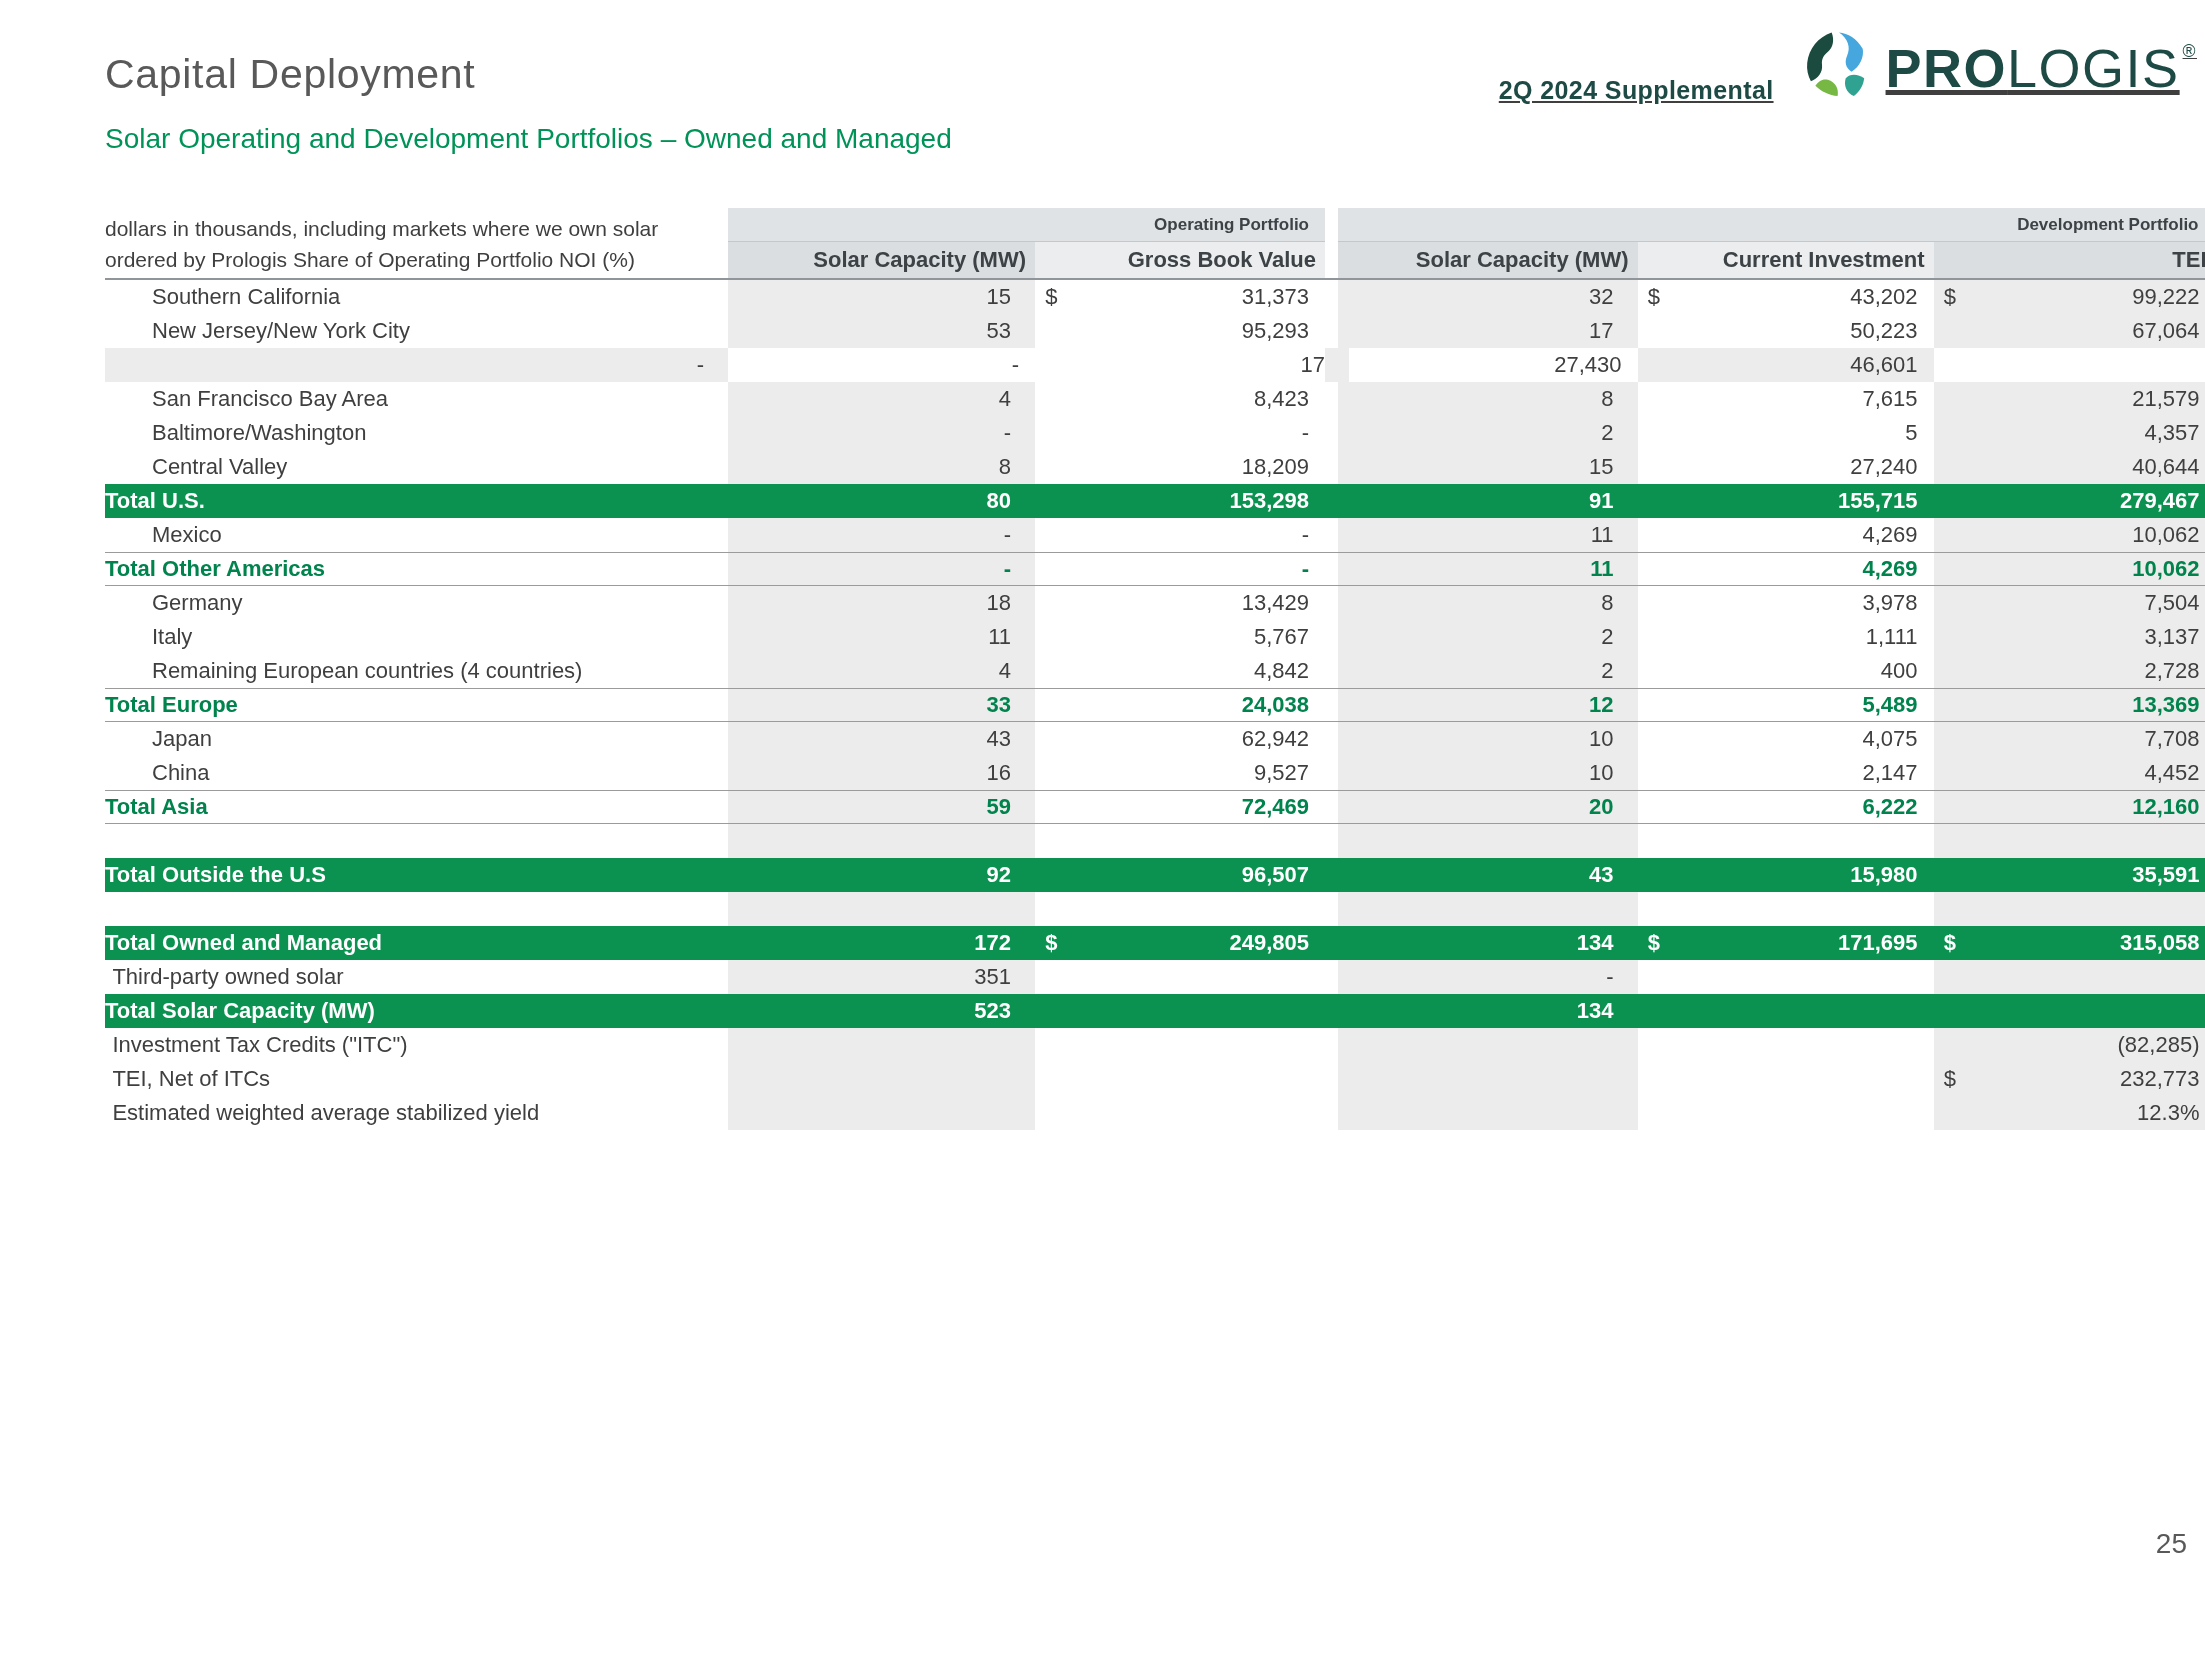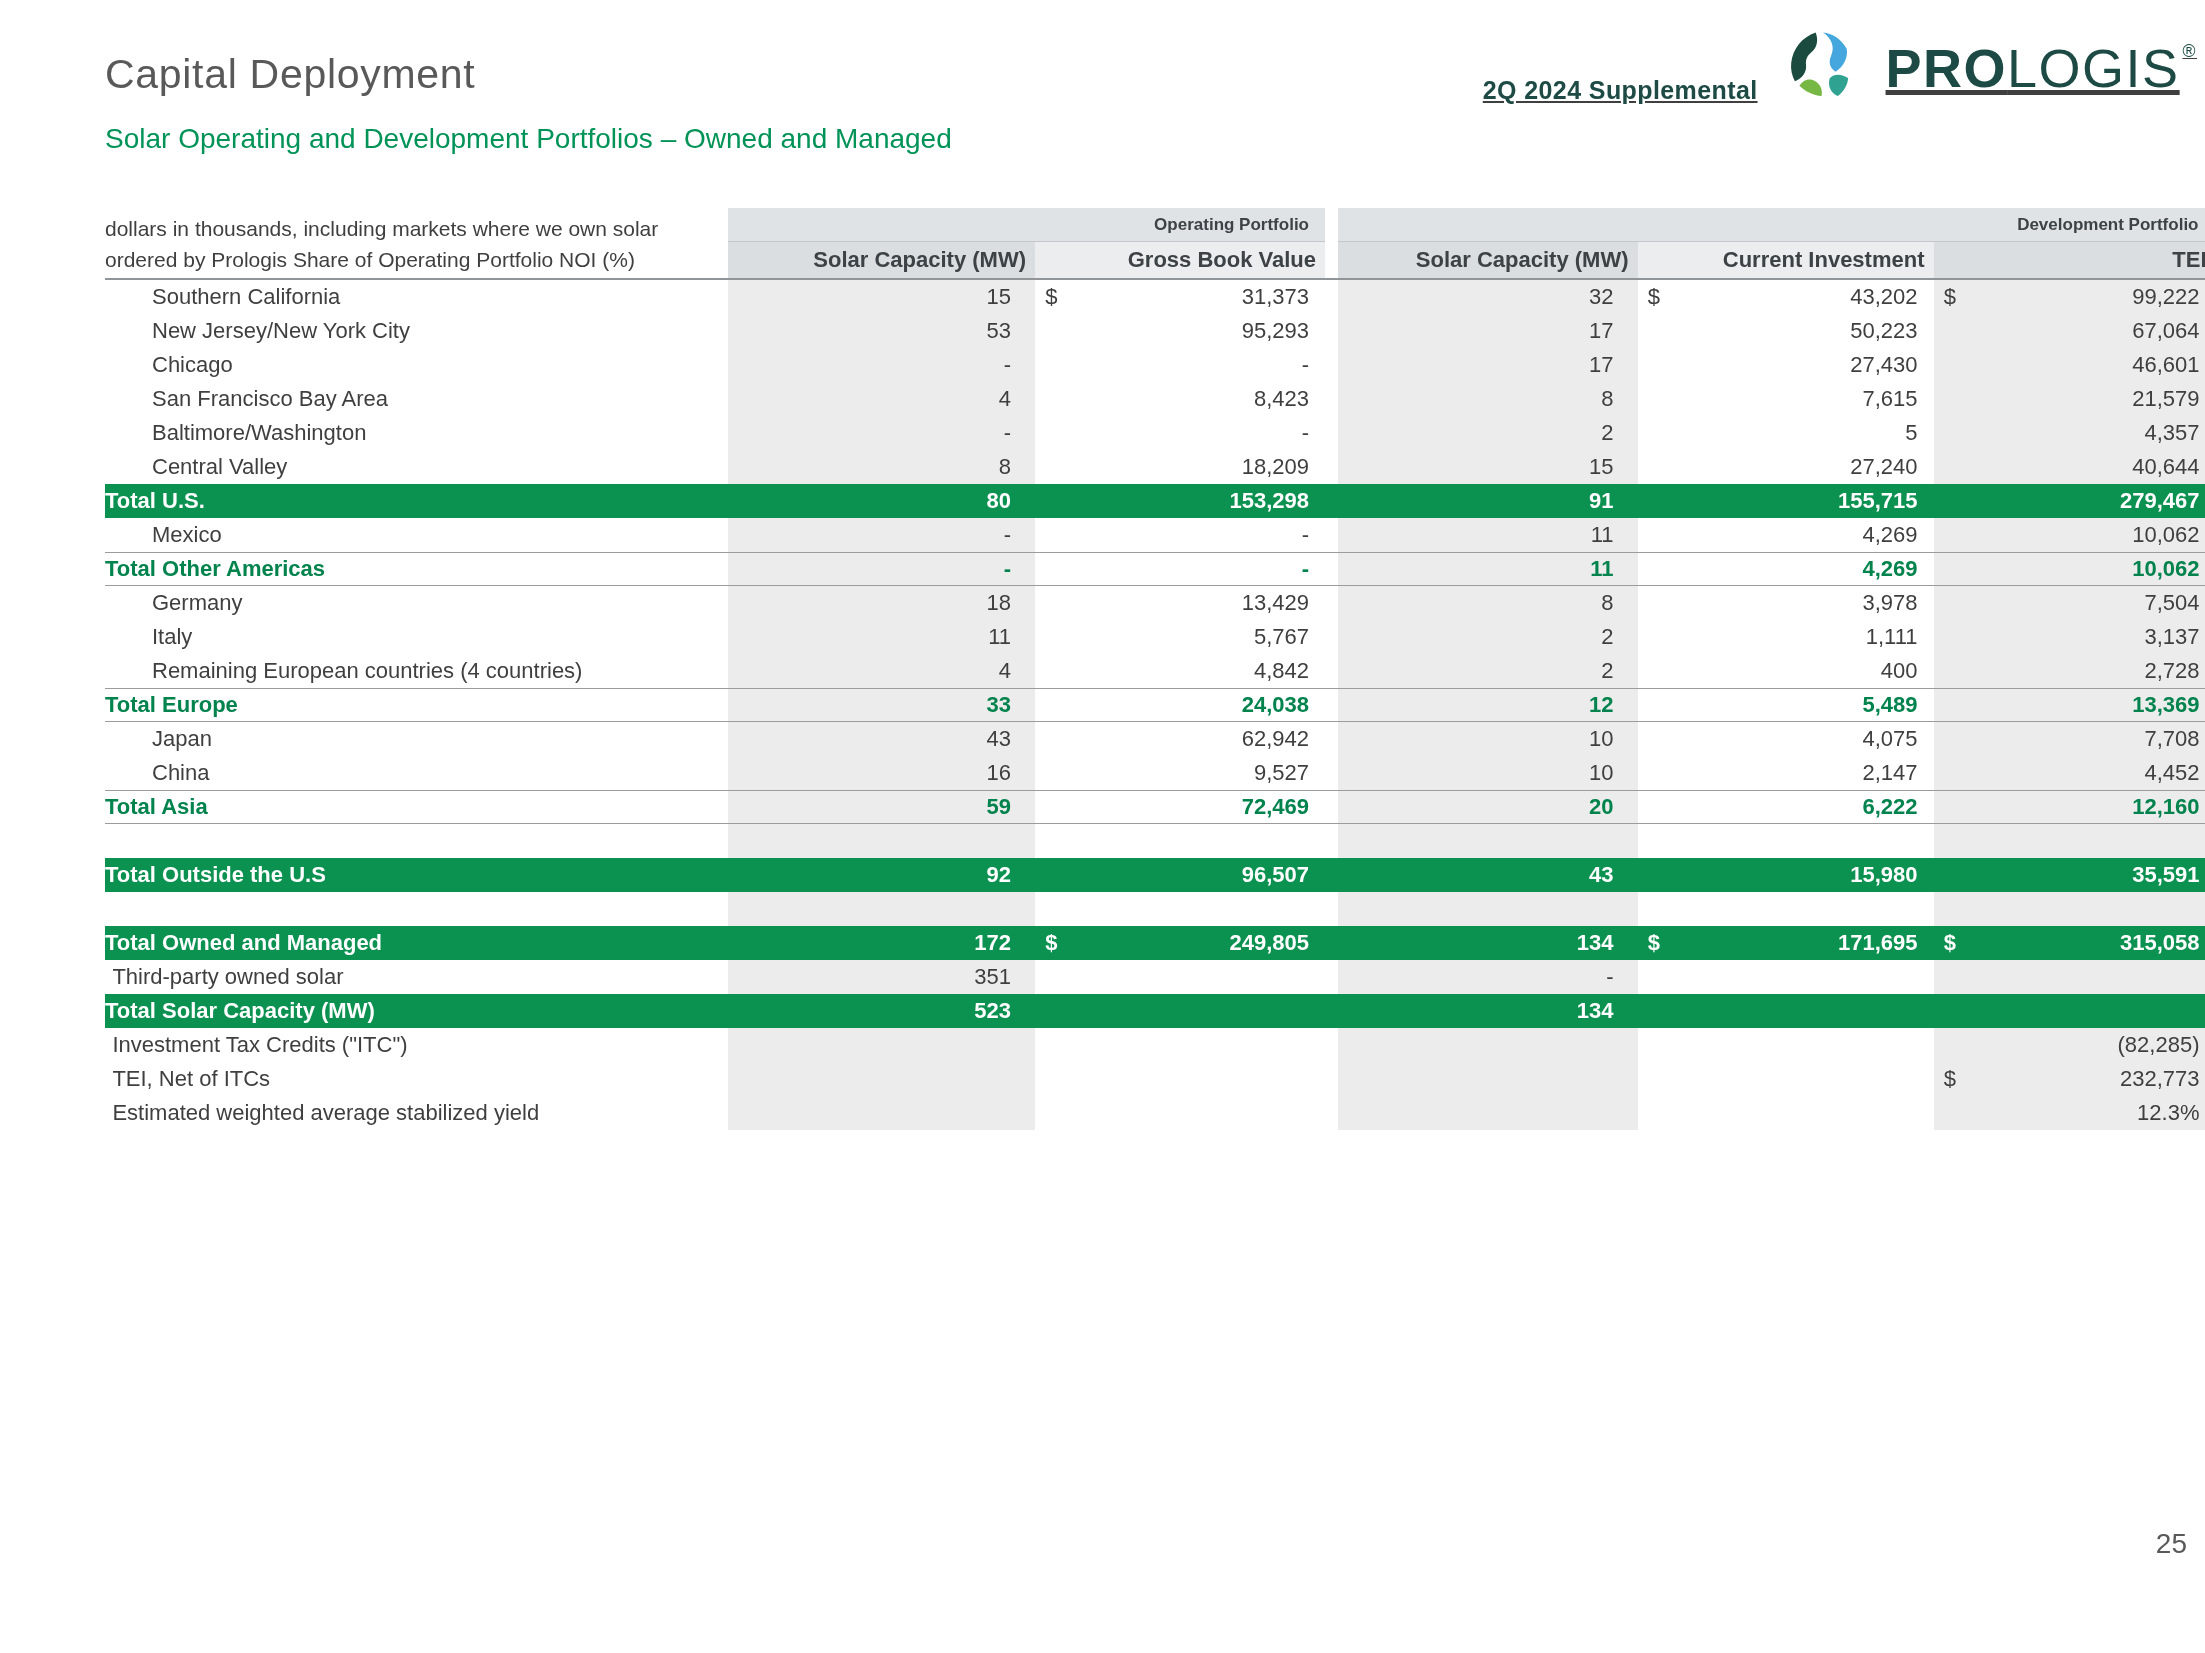--- a/index.html
+++ b/index.html
@@ -18,21 +18,21 @@
   *{margin:0;padding:0;box-sizing:border-box;}
   html,body{width:2205px;height:1654px;background:#FFFFFF;overflow:hidden;
     font-family:"Liberation Sans", sans-serif;color:var(--text-dark);}
   .page{position:relative;width:2205px;height:1654px;background:#fff;margin-left:35px;}
 
   
   .page-title{position:absolute;left:70px;top:51px;font-size:41px;font-weight:400;color:var(--title-gray);letter-spacing:0.7px;}
   .page-subtitle{position:absolute;left:70px;top:123px;font-size:28px;font-weight:400;color:var(--heading-green);}
   .header-right{position:absolute;right:43px;top:31px;display:flex;align-items:flex-end;gap:31px;text-decoration:underline;}
   .supplemental{font-size:25px;font-weight:700;color:var(--brand-teal);letter-spacing:0.4px;}
-  .brand{display:flex;align-items:center;gap:23px;}
+  .brand{display:flex;align-items:center;gap:7px;}
   .brand svg{width:74px;height:74px;display:block;}
   .wordmark{font-size:54px;color:var(--brand-teal);letter-spacing:1.5px;display:flex;align-items:flex-start;}
   .wordmark .pro{font-weight:700;}
   .wordmark .logis{font-weight:400;}
   .wordmark .reg{font-size:17.6px;font-weight:400;margin-top:4.4px;margin-left:2.9px;}
 
   
   .tbl{position:absolute;left:70px;top:208px;width:2110px;}
   .hrow1{display:grid;grid-template-columns:623px 597px 12.5px 877px;height:34px;}
   .hrow1 .grp{background:var(--hdr-block);display:flex;align-items:center;justify-content:flex-end;
@@ -148,23 +148,20 @@
     <div class="c money">
             <span class="usd"></span>
             <span>50,223</span>
           </div>
     <div class="c money shade">
             <span class="usd"></span>
             <span>67,064</span>
           </div>
   </div>
         <div class="trow row-normal">
-    <div class="c label">
-            <span>Chicago</span>
-          </div>
     <div class="c num shade">
             <span>-</span>
           </div>
     <div class="c money">
             <span class="usd"></span>
             <span>-</span>
           </div>
     <div class="c"></div>
     <div class="c num shade">
             <span>17</span>

